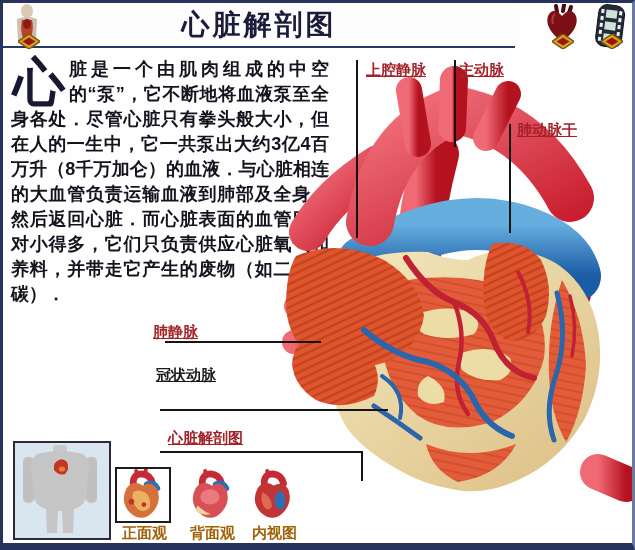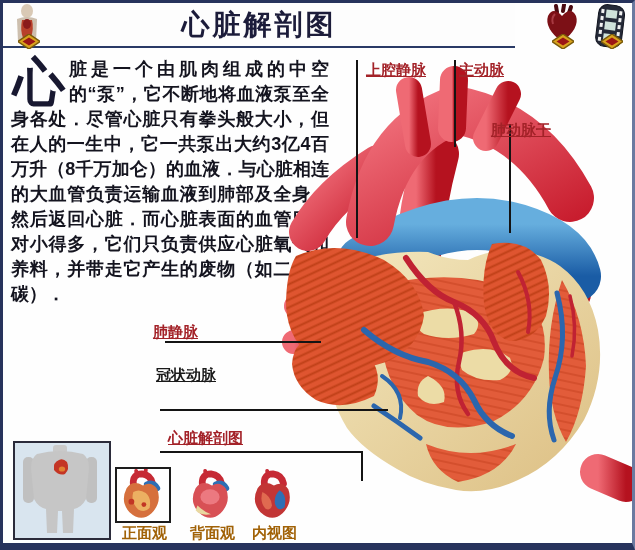--- a/index.html
+++ b/index.html
@@ -21,21 +21,21 @@
   
   .intro{position:absolute;left:8px;top:54px;width:318px;font-size:18px;line-height:25px;
     font-weight:bold;color:#14141f;text-align:justify;}
   .dropcap{float:left;font-size:52px;line-height:46px;padding:2px 4px 0 2px;color:#181830;font-weight:bold;}
   
   .alabel{position:absolute;font-size:15px;font-weight:bold;color:#a32228;white-space:nowrap;text-decoration:underline;}
   .alabel.dark{color:#1a1a1a;}
   .alabel.small{font-size:14px;}
   .lbl-svc{left:363px;top:58px;}
   .lbl-aorta{left:456px;top:58px;}
-  .lbl-ptrunk{left:488px;top:118px;}
+  .lbl-ptrunk{left:514px;top:118px;}
   .lbl-pvein{left:150px;top:320px;}
   .lbl-coronary{left:153px;top:363px;color:#151515;}
   .lbl-note{left:169px;top:386px;color:#151515;}
   .lbl-ivc{left:165px;top:426px;}
   .lline{position:absolute;background:#141414;}
   .ln-svc{left:353px;top:57px;width:2px;height:178px;}
   .ln-aorta{left:451px;top:57px;width:2px;height:87px;}
   .ln-ptrunk{left:506px;top:121px;width:2px;height:109px;}
   .ln-pvein{left:162px;top:338px;width:156px;height:2px;}
   .ln-coronary{left:157px;top:406px;width:228px;height:2px;}

